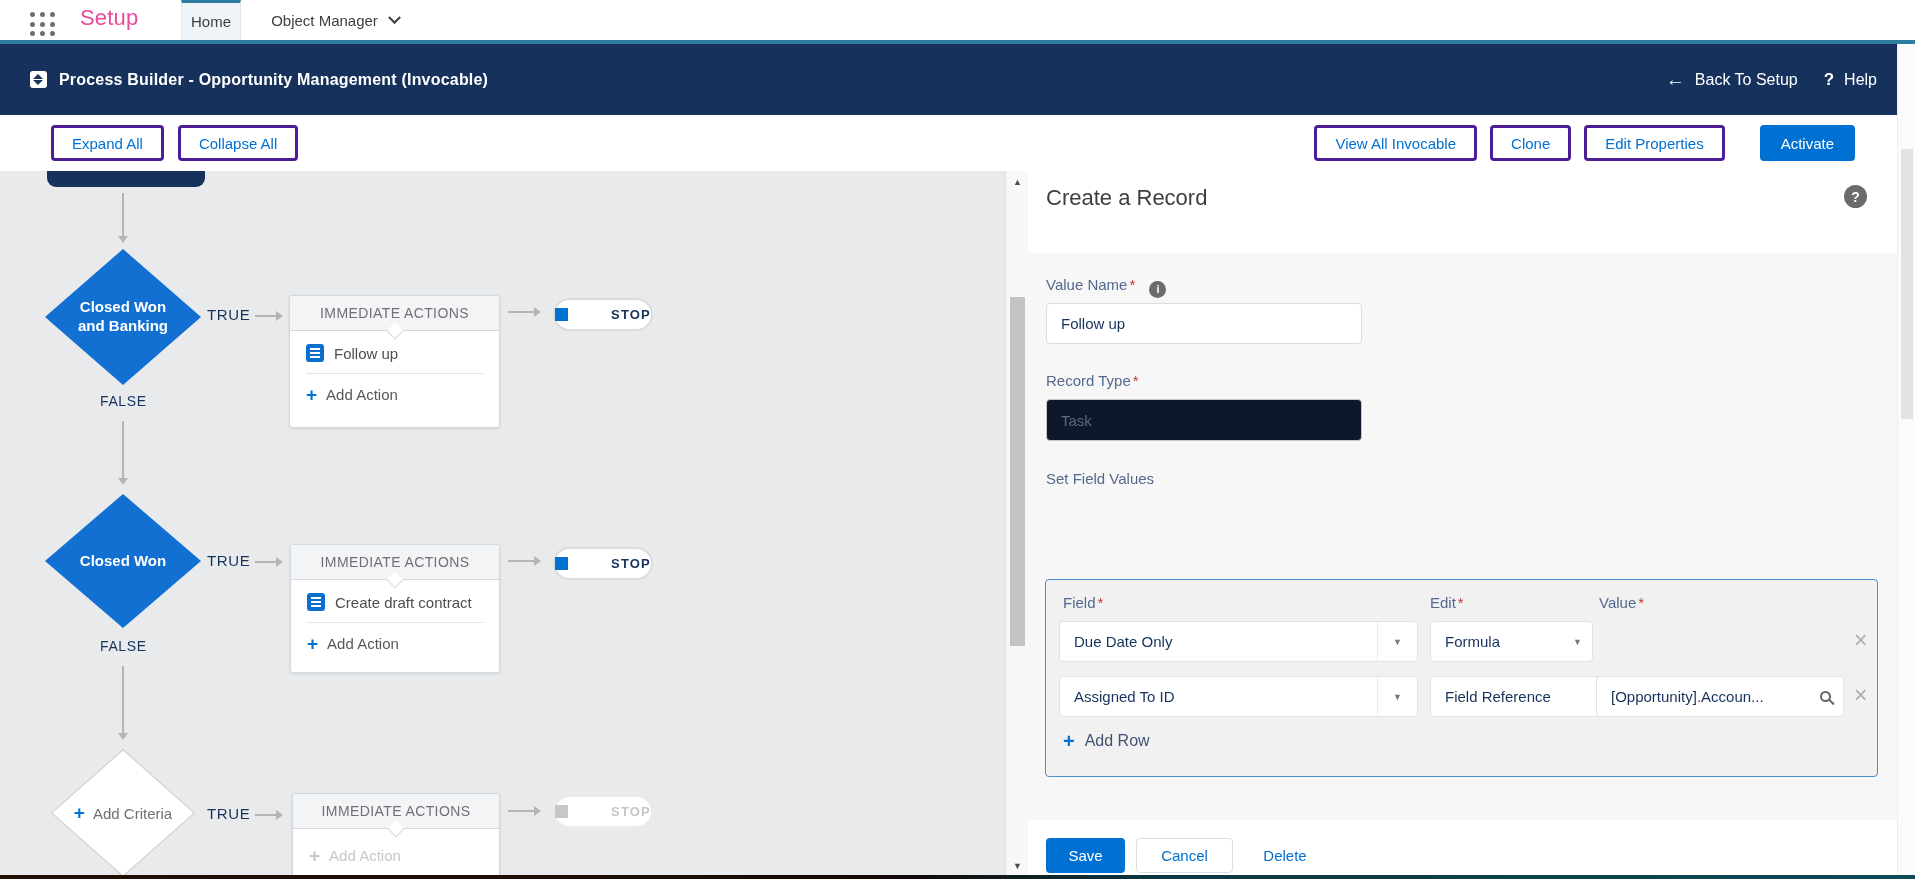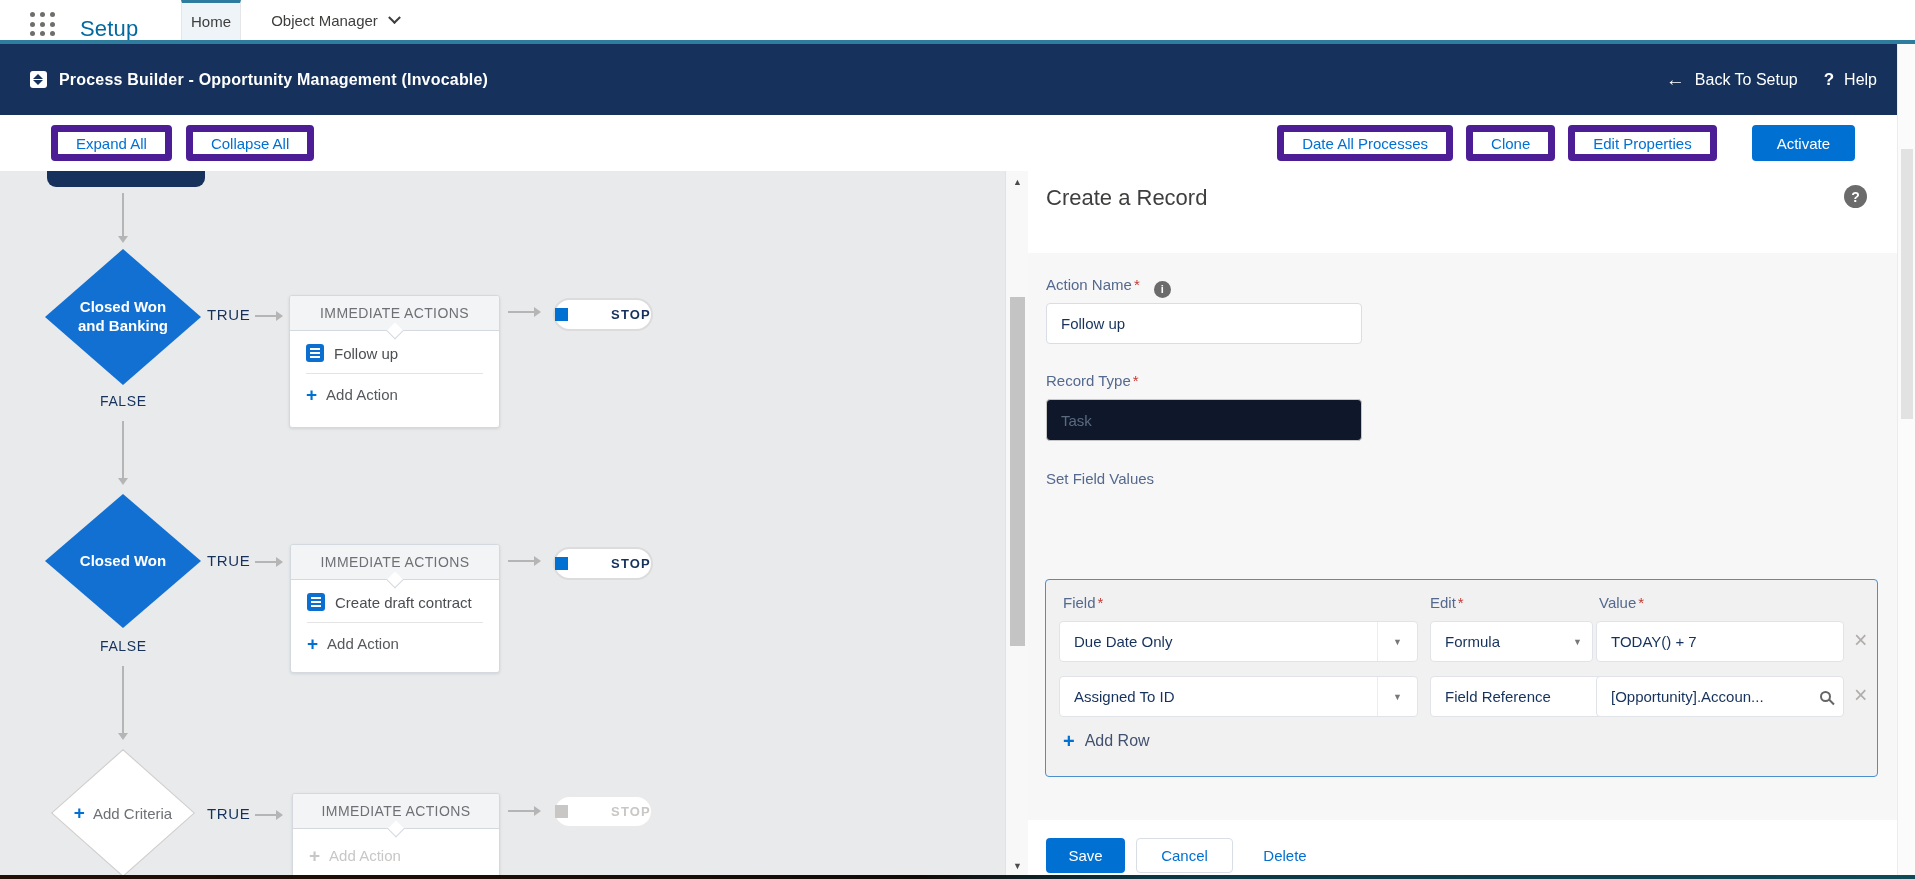--- a/index.html
+++ b/index.html
@@ -6,21 +6,21 @@
   html,body { background:#fff; }
   body { font-family:"Liberation Sans", sans-serif; }
   .wrap { position:relative; width:1915px; height:879px; overflow:hidden; background:#fff; }
   .abs { position:absolute; }
 
   
   .tabbar { left:0; top:0; width:1915px; height:40px; background:#fff; }
   .waffle { left:30px; top:12px; width:27px; height:26px; display:grid;
             grid-template-columns:repeat(3,1fr); grid-template-rows:repeat(3,1fr); gap:3px; cursor:pointer;}
   .waffle i { width:5px; height:5px; border-radius:50%; background:#706e6b; }
-  .setup-logo { left:80px; top:16px; font-size:22px; color:#0369a1; letter-spacing:.2px; }
+  .setup-logo { left:80px; top:5px; font-size:22px; color:#ec4899; letter-spacing:.2px; }
   .tab { top:0; height:40px; display:flex; align-items:center; justify-content:center;
          font-size:15px; color:#3e3e3c; cursor:pointer; }
   .tab-home { left:181px; width:60px; background:#eef4f7; border-top:3px solid var(--teal);
               border-left:1px solid #e6e6e6; border-right:1px solid #e6e6e6; }
   .tab-om { left:241px; width:188px; gap:12px; background:#fff; }
   .chev { width:9px; height:9px; border-right:2px solid #3e3e3c; border-bottom:2px solid #3e3e3c;
           transform:rotate(45deg) translate(-2px,-2px); display:inline-block; }
   .brandline { left:0; top:40px; width:1915px; height:4px; background:var(--teal); }
 
   
@@ -32,21 +32,21 @@
   .pbicon::after { content:""; position:absolute; left:3px; bottom:3px;
        border-left:5px solid transparent; border-right:5px solid transparent; border-top:5px solid var(--navy); }
   .apptitle { font-size:16px; font-weight:700; letter-spacing:.2px; }
   .hdr-right { position:absolute; right:20px; top:0; height:71px; display:flex; align-items:center; gap:26px; }
   .hdr-link { display:flex; align-items:center; gap:10px; font-size:16px; cursor:pointer; }
   .backglyph { font-size:19px; }
   .qglyph { font-size:17px; font-weight:700; }
 
   
   .actionbar { left:0; top:115px; width:1897px; height:56px; background:#fff; }
-  .tbtn { height:36px; border:7px solid #4c1d95; border-radius:4px; background:#fff; color:var(--accent);
+  .tbtn { height:36px; border:3px solid #4c1d95; border-radius:4px; background:#fff; color:var(--accent);
           font-size:15px; display:inline-flex; align-items:center; padding:0 18px; cursor:pointer; }
   .tbtn.primary { background:var(--accent); color:#fff; border-color:var(--accent); }
   .bar-left { position:absolute; left:51px; top:10px; display:flex; gap:14px; }
   .bar-right { position:absolute; right:42px; top:10px; display:flex; gap:13px; align-items:center; }
   .gap-before { margin-left:22px; }
 
   
   .canvas { left:0; top:171px; width:1005px; height:708px; background:var(--canvas-bg); overflow:hidden; }
   .startbar { left:47px; top:-12px; width:158px; height:28px; background:var(--navy); border-radius:9px; }
   .varrow { width:2px; background:#b5b5b5; }
@@ -185,21 +185,21 @@
       </span>
     </span>
   </div>
 
   <div class="abs actionbar">
     <div class="bar-left">
       <div class="tbtn">Expand All</div>
       <div class="tbtn">Collapse All</div>
     </div>
     <div class="bar-right">
-      <div class="tbtn">Date All Processes</div>
+      <div class="tbtn">View All Invocable</div>
       <div class="tbtn">Clone</div>
       <div class="tbtn">Edit Properties</div>
       <div class="tbtn primary gap-before">Activate</div>
     </div>
   </div>
 
   <div class="abs canvas">
     <div class="abs startbar"></div>
     <div class="abs varrow" style="left:122px;top:22px;height:48px;"></div>
 
@@ -289,21 +289,21 @@
     <span class="cthumb"></span>
     <span class="sarrow" style="bottom:8px;">▼</span>
   </div>
 
   <div class="abs panel">
     <div class="panel-title">Create a Record</div>
     <div class="phelp">?</div>
 
     <div class="panel-body">
       <div class="abs fld-label" style="left:18px;top:23px;">
-        <span>Action Name</span><span class="req">*</span>
+        <span>Value Name</span><span class="req">*</span>
         <span class="info-icon">i</span>
       </div>
       <div class="abs tbox" style="left:18px;top:50px;width:316px;height:41px;">
         <span>Follow up</span>
       </div>
 
       <div class="abs fld-label" style="left:18px;top:119px;">
         <span>Record Type</span><span class="req">*</span>
       </div>
       <div class="abs tbox disabled" style="left:18px;top:146px;width:316px;height:42px;">
@@ -324,23 +324,20 @@
         </span>
 
         <div class="sel" style="left:13px;top:41px;width:359px;">
           <span class="sel-text">Due Date Only</span>
           <span class="sel-arrowzone">▼</span>
         </div>
         <div class="sel" style="left:384px;top:41px;width:163px;">
           <span class="sel-text">Formula</span>
           <span class="sel-arrow-plain">▼</span>
         </div>
-        <div class="vinput" style="left:550px;top:41px;width:248px;">
-          <span class="vtext">TODAY() + 7</span>
-        </div>
         <span class="xicon" style="left:808px;top:49px;">×</span>
 
         <div class="sel" style="left:13px;top:96px;width:359px;">
           <span class="sel-text">Assigned To ID</span>
           <span class="sel-arrowzone">▼</span>
         </div>
         <div class="sel" style="left:384px;top:96px;width:190px;">
           <span class="sel-text" style="padding-right:2px;">Field Reference</span>
           <span class="sel-arrow-plain" style="padding-right:6px;">▼</span>
         </div>

